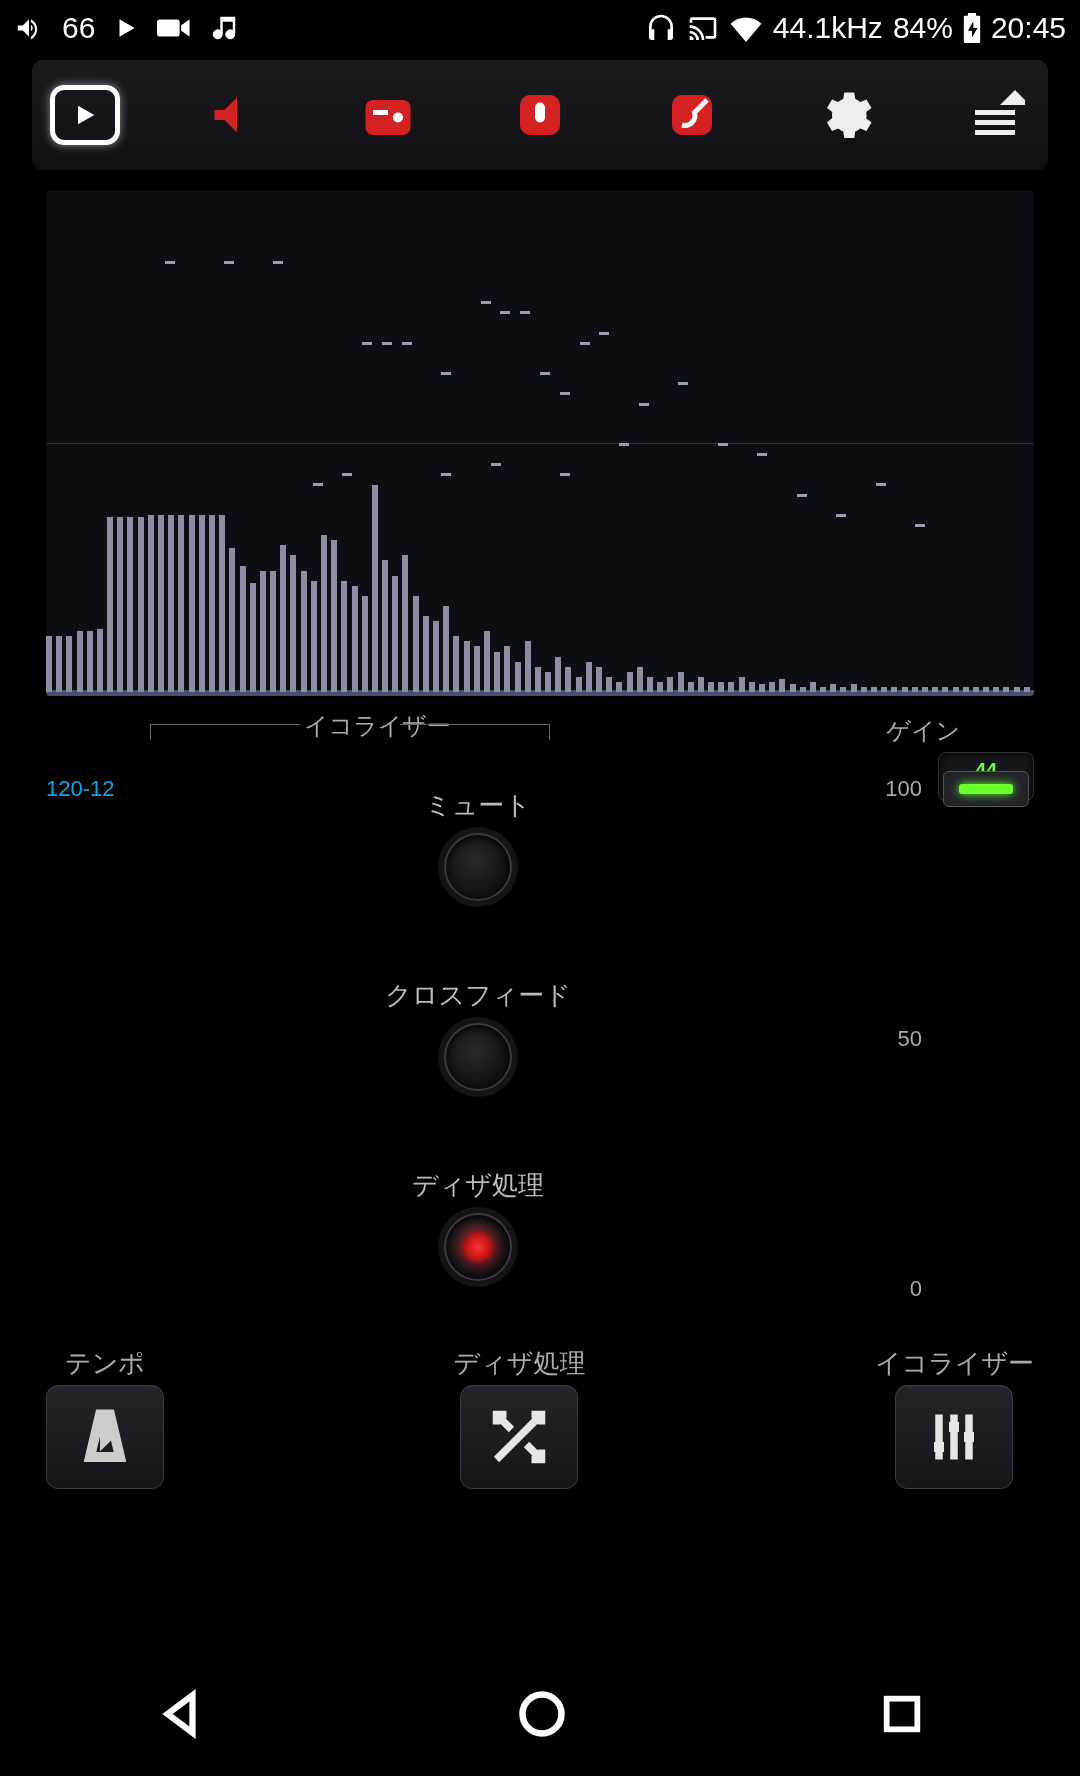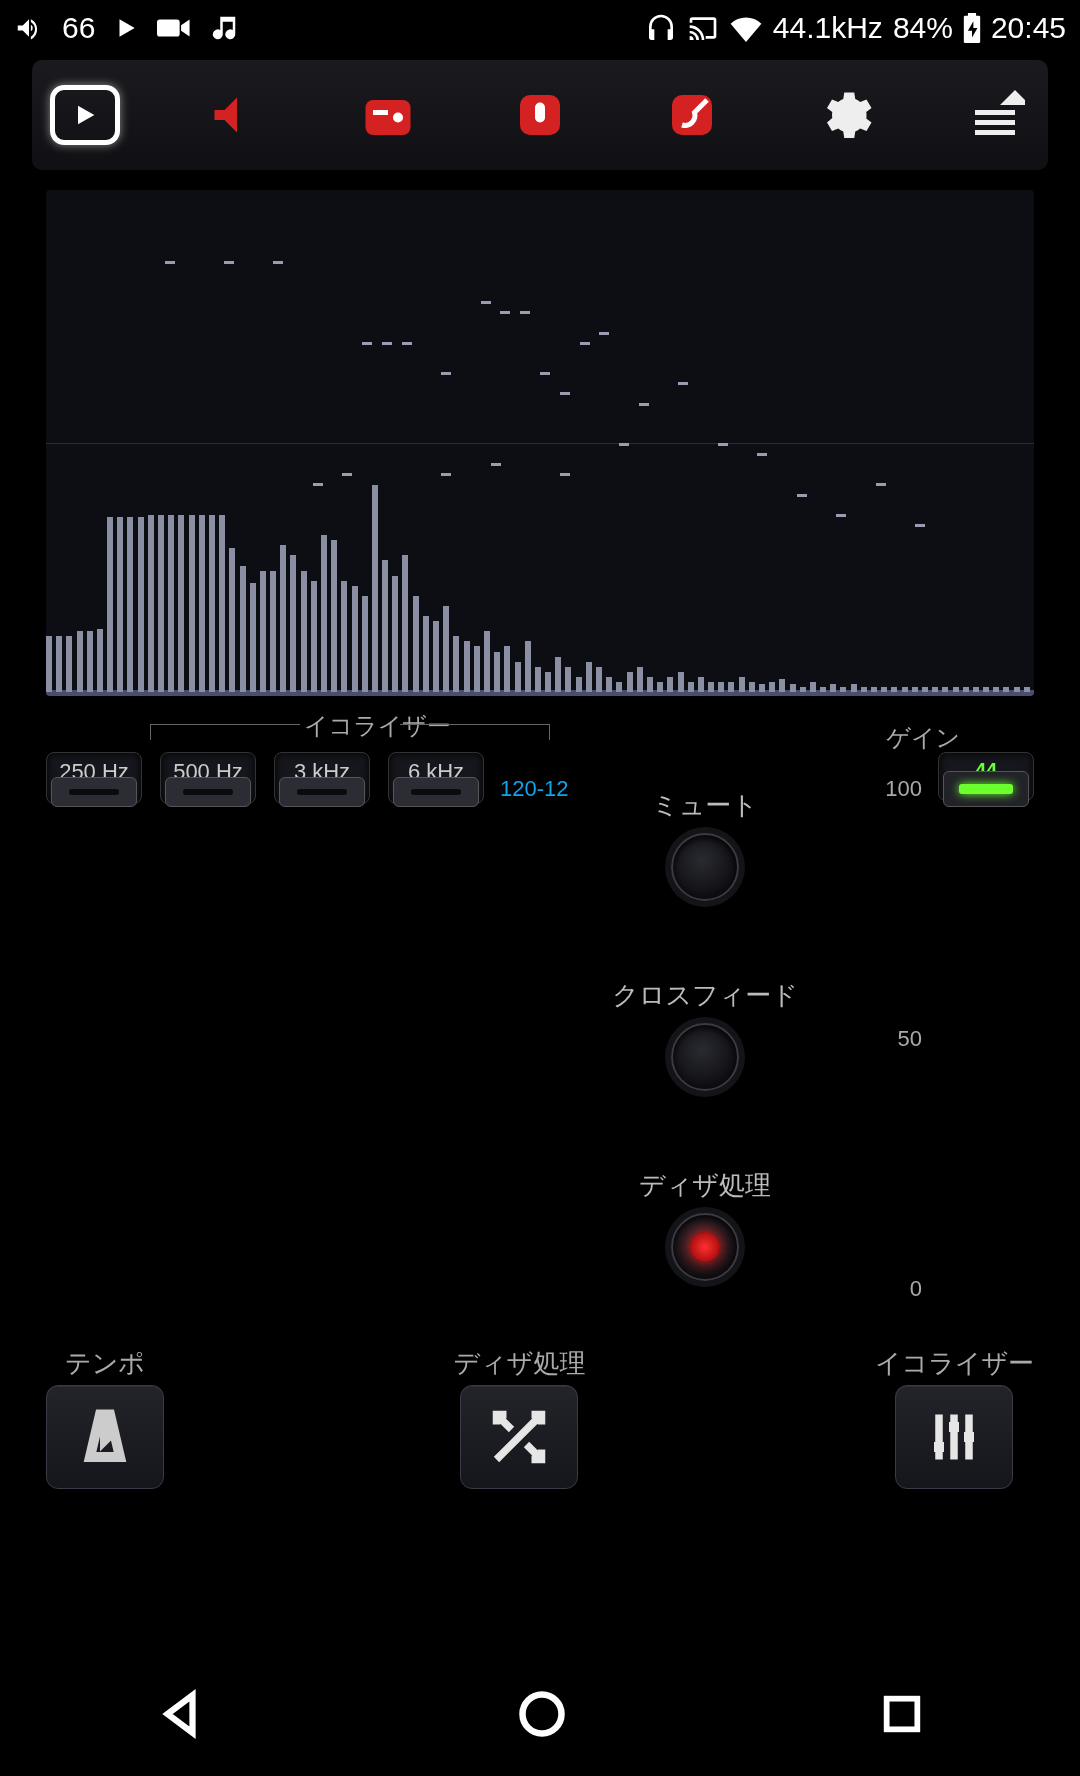--- a/index.html
+++ b/index.html
@@ -104,21 +104,21 @@
   }
   .section-line .bracket-l{ left:150px;}
   .section-line .bracket-l::after{ left:0;}
   .section-line .bracket-r{ left:400px;}
   .section-line .bracket-r::after{ right:0;}
   .eq-label, .gain-label{
     position:absolute;
     font-size:24px; color:#aaa;
   }
   .eq-label{ left:304px; top:0;}
-  .gain-label{ right:120px; top:12px;}
+  .gain-label{ right:120px; top:5px;}
 
   
   .controls-row {
     display:flex;
     margin: 8px 46px 0 46px;
     gap: 16px;
     align-items:flex-start;
   }
 
   
@@ -499,46 +499,20 @@
 
 <div class="section-line">
   <div class="bracket-l"></div>
   <span class="eq-label">イコライザー</span>
   <div class="bracket-r"></div>
   <span class="gain-label">ゲイン</span>
 </div>
 
 <div class="controls-row">
 
-  <div class="eq-cluster" id="eqCluster">
-      <div class="eq-slider">
-        <div class="freq">250 Hz</div>
-        <div class="eq-track">
-          <div class="thumb"></div>
-        </div>
-      </div>
-      <div class="eq-slider">
-        <div class="freq">500 Hz</div>
-        <div class="eq-track">
-          <div class="thumb"></div>
-        </div>
-      </div>
-      <div class="eq-slider">
-        <div class="freq">3 kHz</div>
-        <div class="eq-track">
-          <div class="thumb"></div>
-        </div>
-      </div>
-      <div class="eq-slider">
-        <div class="freq">6 kHz</div>
-        <div class="eq-track">
-          <div class="thumb"></div>
-        </div>
-      </div>
-    </div>
 
   <div class="eq-scale">
     <div>12</div>
     <div>0</div>
     <div>-12</div>
   </div>
 
   <div class="toggle-col">
     <div class="toggle-group">
       <div class="toggle-lbl">ミュート</div>

